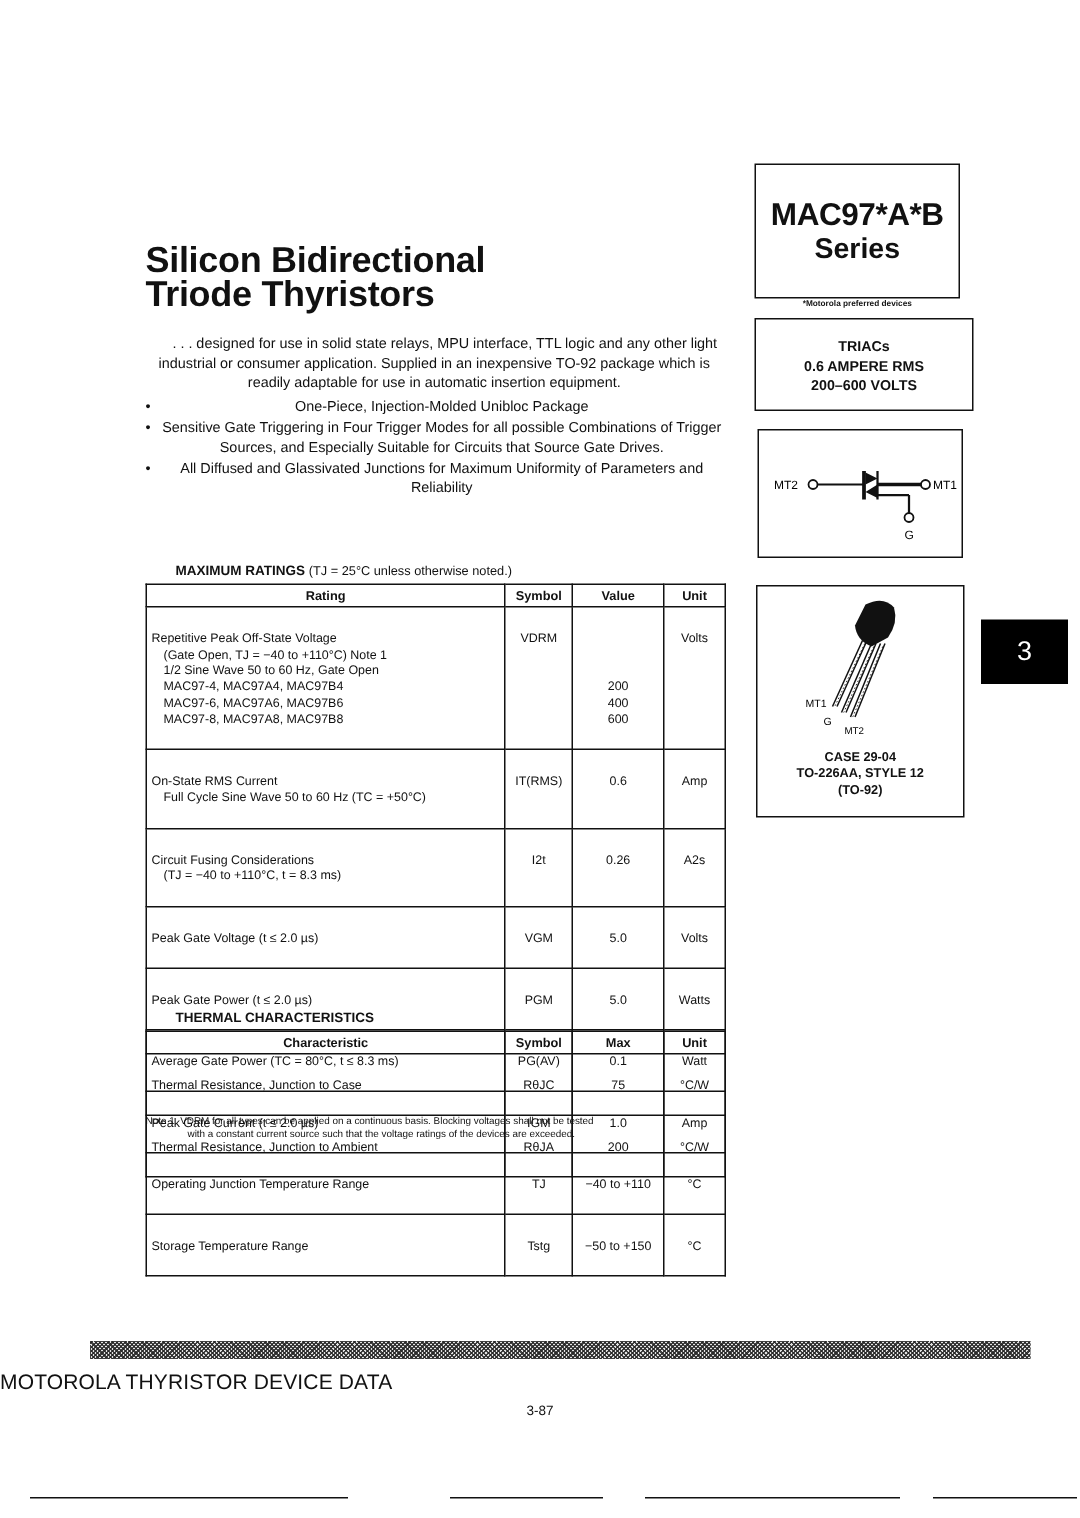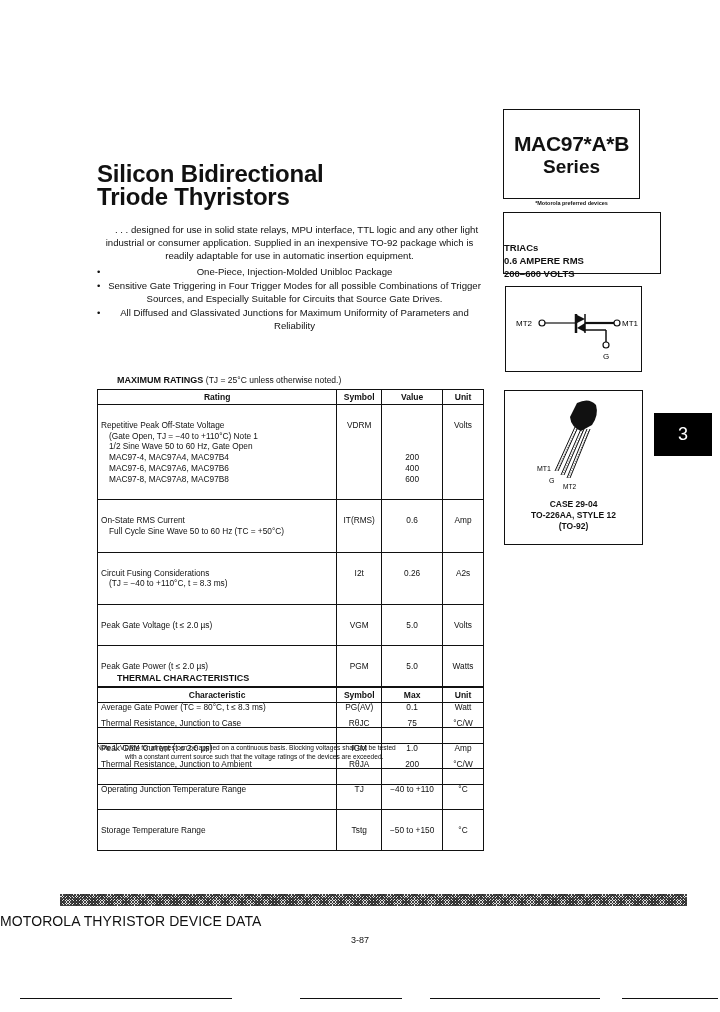--- a/index.html
+++ b/index.html
@@ -4,21 +4,21 @@
 <style>
   html, body { margin:0; padding:0; background:#ffffff; }
   body { width:720px; height:1012px; position:relative; overflow:hidden; color:#111; font-family:"Liberation Sans", sans-serif; }
   .abs { position:absolute; }
 
   
   .pn-box { left:503px; top:109px; width:137px; height:90px; border:1.5px solid #111; box-sizing:border-box; text-align:center; }
   .pn-title { font-weight:900; font-size:21px; letter-spacing:-0.3px; margin-top:22px; line-height:24px; }
   .pn-series { font-weight:900; font-size:19px; line-height:22px; }
   .pref { left:503px; top:200px; width:137px; text-align:center; font-size:5.5px; font-weight:bold; }
-  .spec-box { left:503px; top:212px; width:158px; height:62px; border:1.5px solid #111; box-sizing:border-box; text-align:left; font-weight:bold; font-size:9.5px; line-height:13px; padding-top:28px; }
+  .spec-box { left:503px; top:212px; width:146px; height:62px; border:1.5px solid #111; box-sizing:border-box; text-align:center; font-weight:bold; font-size:9.5px; line-height:13px; padding-top:12px; }
 
   
   .sym-box { left:505px; top:286px; width:137px; height:86px; border:1.2px solid #111; box-sizing:border-box; }
   
   .case-box { left:504px; top:390px; width:139px; height:155px; border:1.2px solid #111; box-sizing:border-box; }
   .case-text { position:absolute; left:0; right:0; top:108px; text-align:center; font-size:8.5px; font-weight:bold; line-height:11px; }
 
   .section-tab { left:654px; top:413px; width:58px; height:43px; background:#000; color:#fff; font-size:18px; display:flex; align-items:center; justify-content:center; }
 
   

